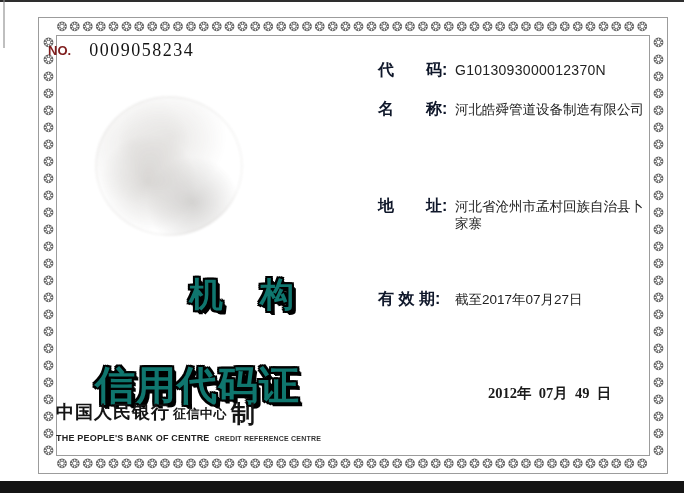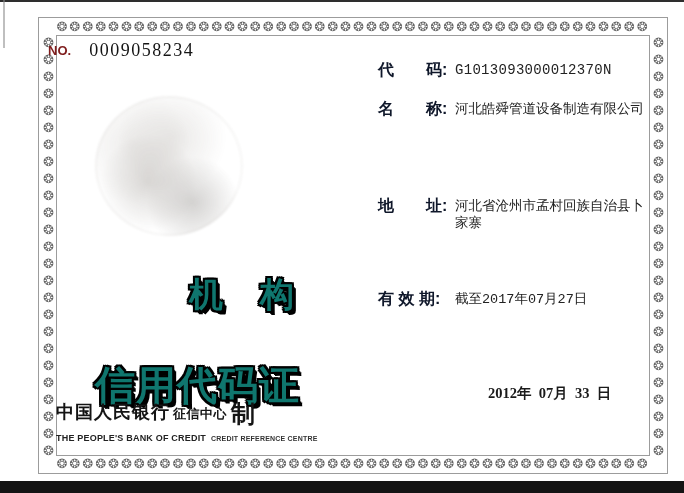--- a/index.html
+++ b/index.html
@@ -58,21 +58,21 @@
                  -2px 0 0 #000, 2px 0 0 #000, 0 -2px 0 #000, 0 2px 0 #000,
                  3px 3px 0 #000, 4px 4px 0 #000; }
   .cert-title .line2 { font-size: 40px; letter-spacing: 1px; display: block; margin-top: 4px;
     text-shadow: -2px -2px 0 #000, 2px -2px 0 #000, -2px 2px 0 #000, 2px 2px 0 #000,
                  -2px 0 0 #000, 2px 0 0 #000, 0 -2px 0 #000, 0 2px 0 #000,
                  3px 3px 0 #000, 4px 4px 0 #000; }
 
   
   .field-row { position: absolute; left: 378px; width: 280px; }
   .field-label { font-family: "Liberation Sans", sans-serif; font-weight: bold; font-size: 16px; color: #0f172a; white-space: pre; }
-  .field-value { position: absolute; left: 77px; top: 2px; font-family: Liberation Mono, monospace; font-size: 13.5px; color: #222; line-height: 17px; }
+  .field-value { position: absolute; left: 77px; top: 2px; font-family: Liberation Sans, sans-serif; font-size: 13.5px; color: #222; line-height: 17px; }
   .row-code     { top: 60px; }
   .row-name     { top: 99px; }
   .row-address  { top: 196px; }
   .row-validity { top: 289px; }
   .row-address .field-value { width: 196px; }
   .row-code .field-value { font-size: 14px; letter-spacing: .3px; }
 
   
   .issue-date { position: absolute; left: 488px; top: 384px; font-family: "Liberation Serif", serif;
     font-size: 14.5px; font-weight: 600; color: #1a1a1a; white-space: pre; }
@@ -126,26 +126,26 @@
   <div class="field-row row-address">
     <span class="field-label"><span>地　　址</span><span>:</span></span>
     <span class="field-value">河北省沧州市孟村回族自治县卜家寨</span>
   </div>
 
   <div class="field-row row-validity">
     <span class="field-label"><span>有 效 期</span><span>:</span></span>
     <span class="field-value">截至2017年07月27日</span>
   </div>
 
-  <div class="issue-date">2012年  07月  33  日</div>
+  <div class="issue-date">2012年  07月  49  日</div>
 
   <div class="issuer">
     <div>
       <span class="issuer-cn-main">中国人民银行</span><span class="issuer-cn-sub">征信中心</span><span class="issuer-seal">制</span>
     </div>
     <div class="issuer-en">
-      <span class="issuer-en-main">THE PEOPLE'S BANK OF CREDIT</span><span class="issuer-en-sub">CREDIT REFERENCE CENTRE</span>
+      <span class="issuer-en-main">THE PEOPLE'S BANK OF CENTRE</span><span class="issuer-en-sub">CREDIT REFERENCE CENTRE</span>
     </div>
   </div>
 
   <div class="bottom-bar"></div>
 
 </div>
 
 </body></html>

